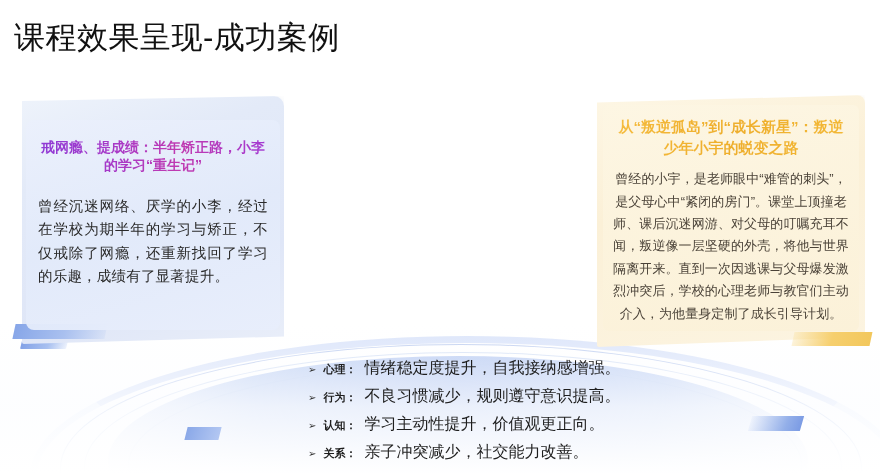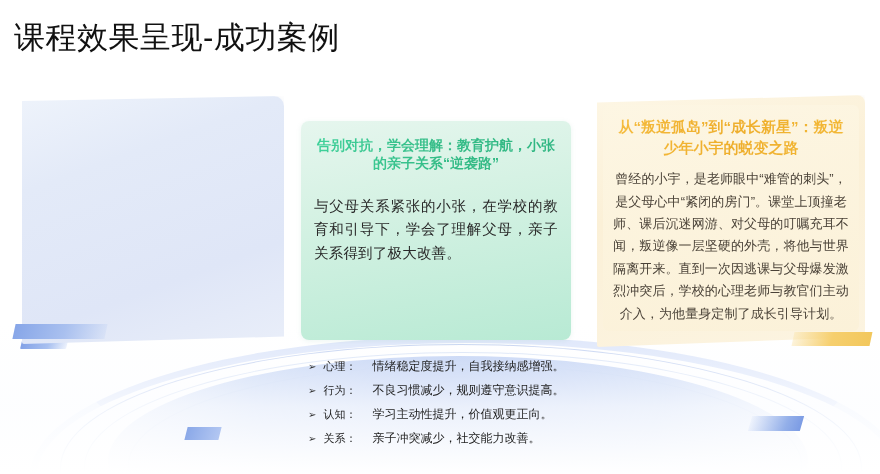--- a/index.html
+++ b/index.html
@@ -303,26 +303,26 @@
     white-space: nowrap;
   }
   .outcome-marker {
     font-size: 10px;
     color: #333333;
     margin-right: 7px;
     line-height: 1;
   }
   .outcome-label {
     font-size: 11px;
-    font-weight: normal;
+    font-weight: bold;
     color: #1e1e1e;
-    margin-right: 16px;
+    margin-right: 8px;
   }
   .outcome-value {
-    font-size: 12px;
+    font-size: 16px;
     color: #1e1e1e;
   }
 </style>
 </head>
 <body>
 
 <div id="slide">
 
   <div class="bg-layer">
     <div class="ring-arc-band"></div>
@@ -334,29 +334,26 @@
     <div class="accent-chip-left"></div>
     <div class="accent-chip-mid"></div>
     <div class="accent-chip-right"></div>
   </div>
 
   <div class="slide-title">课程效果呈现-成功案例</div>
 
   <div class="card" id="card-1">
     <div class="card-back"></div>
     <div class="card-flap"></div>
+    <div class="card-body">
+      <div class="card-title">戒网瘾、提成绩：半年矫正路，小李的学习“重生记”</div>
+      <div class="card-text">曾经沉迷网络、厌学的小李，经过在学校为期半年的学习与矫正，不仅戒除了网瘾，还重新找回了学习的乐趣，成绩有了显著提升。</div>
+    </div>
   </div>
 
-  <div class="card" id="card-2">
-    <div class="card-back"></div>
-    <div class="card-body">
-      <div class="card-title">告别对抗，学会理解：教育护航，小张的亲子关系“逆袭路”</div>
-      <div class="card-text">与父母关系紧张的小张，在学校的教育和引导下，学会了理解父母，亲子关系得到了极大改善。</div>
-    </div>
-  </div>
 
   <div class="card" id="card-3">
     <div class="card-back"></div>
     <div class="card-flap"></div>
     <div class="card-body">
       <div class="card-title">从“叛逆孤岛”到“成长新星”：叛逆少年小宇的蜕变之路</div>
       <div class="card-text">曾经的小宇，是老师眼中“难管的刺头”，是父母心中“紧闭的房门”。课堂上顶撞老师、课后沉迷网游、对父母的叮嘱充耳不闻，叛逆像一层坚硬的外壳，将他与世界隔离开来。直到一次因逃课与父母爆发激烈冲突后，学校的心理老师与教官们主动介入，为他量身定制了成长引导计划。</div>
     </div>
   </div>
 

